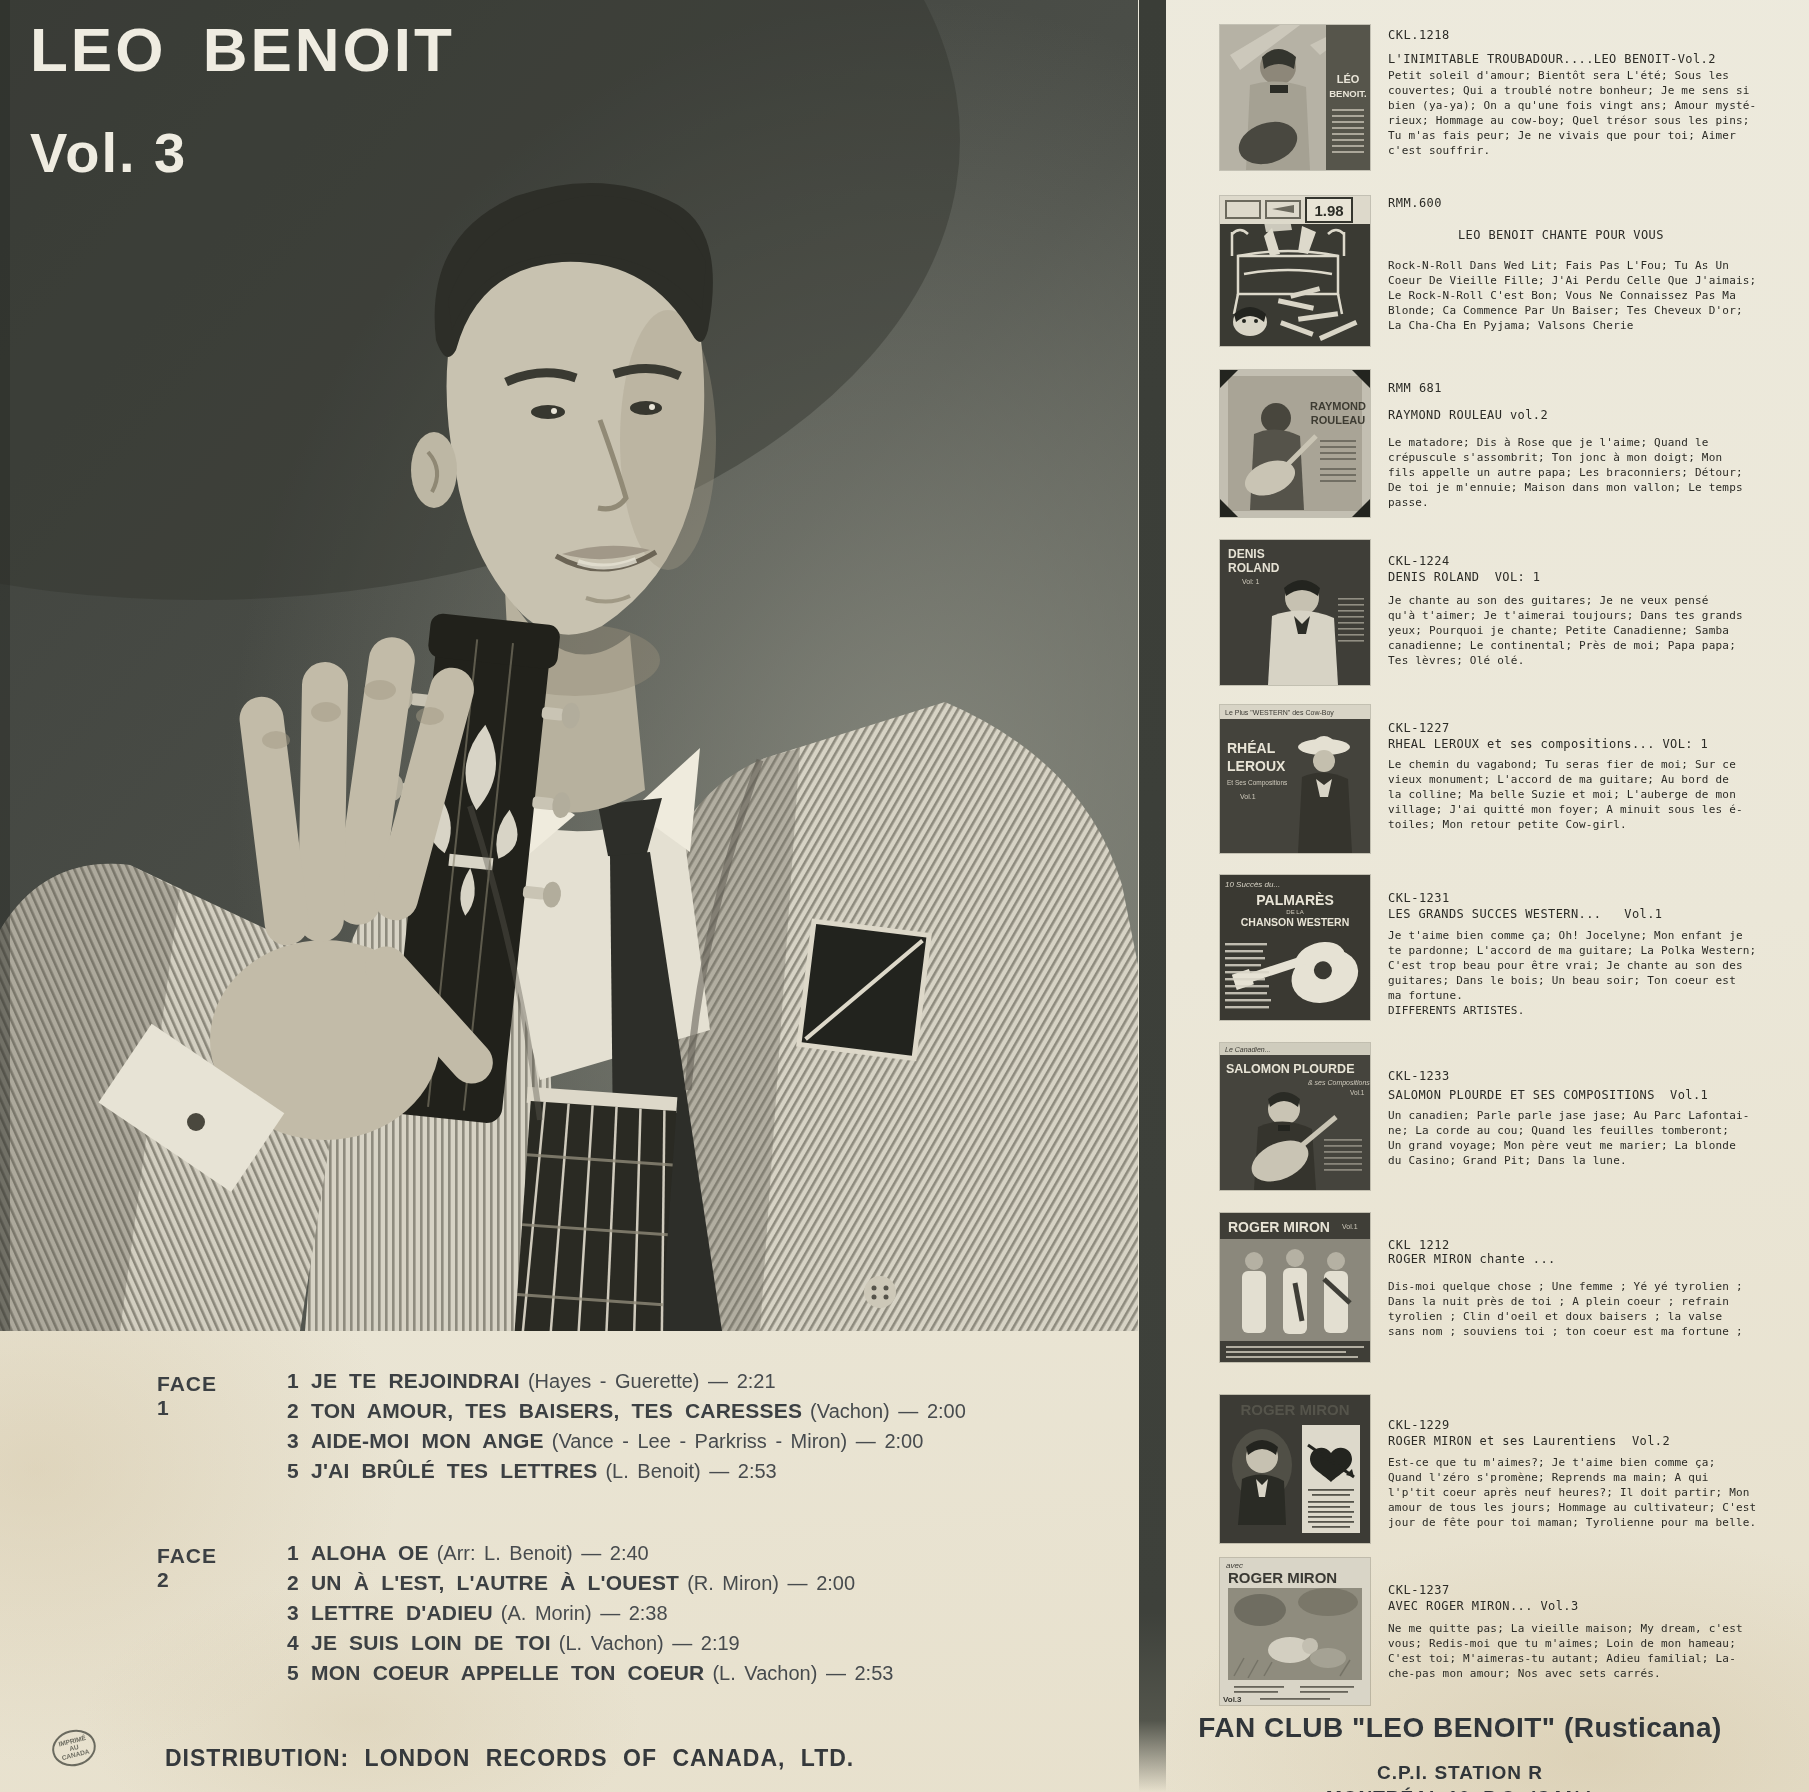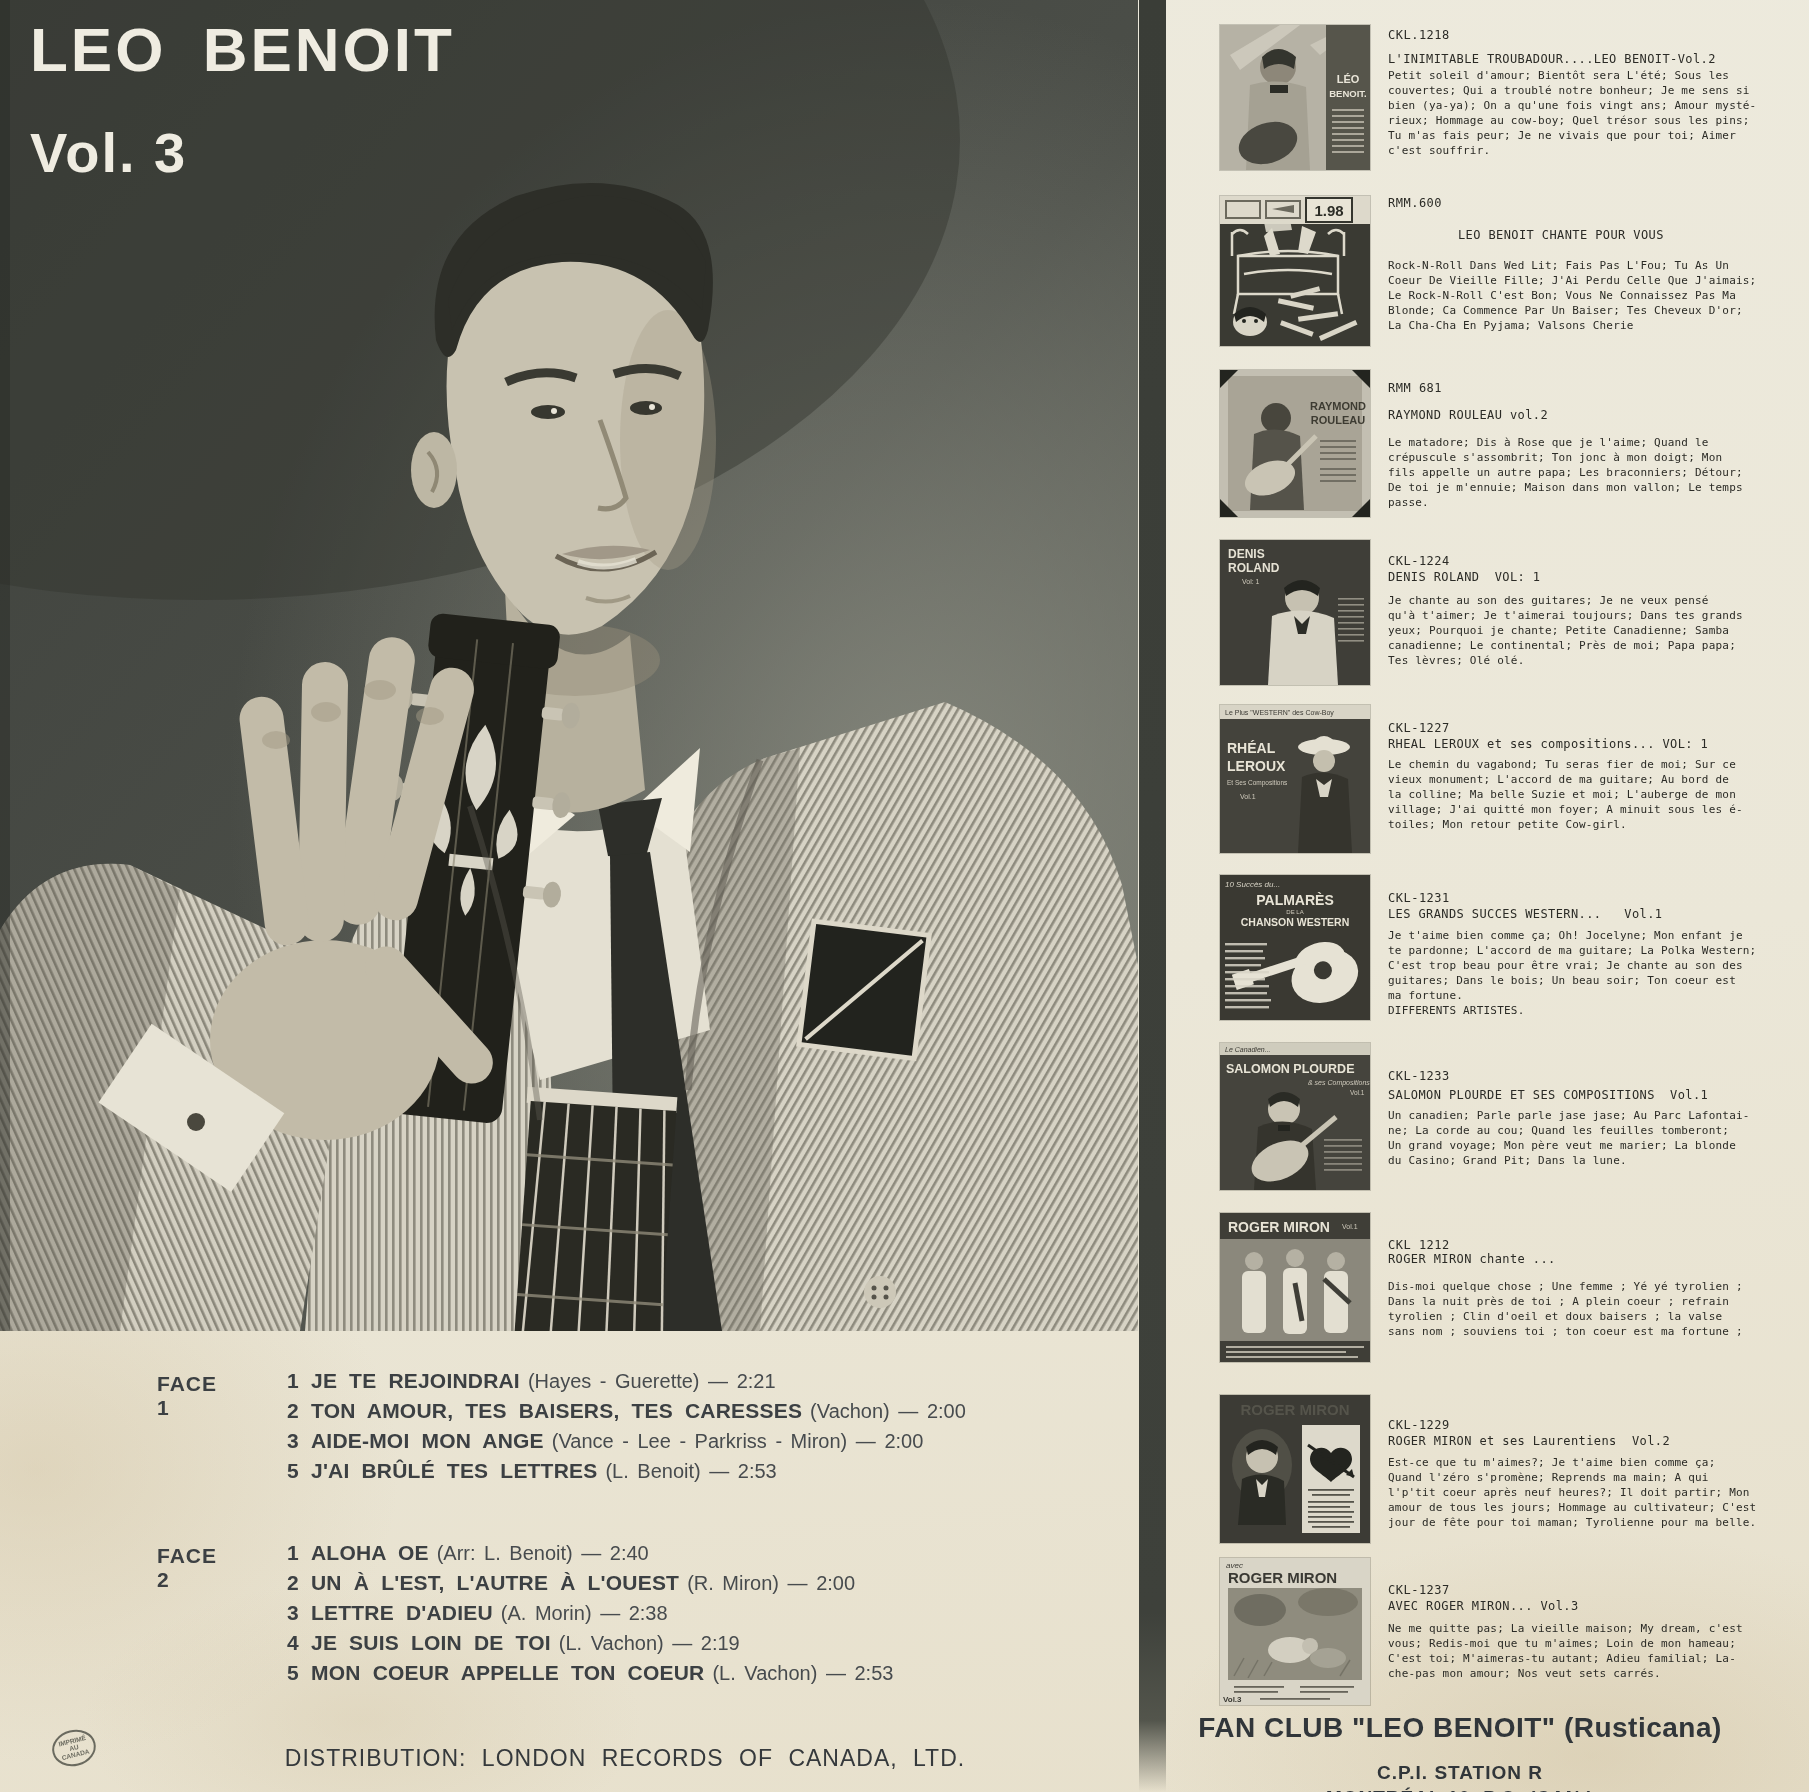--- a/index.html
+++ b/index.html
@@ -30,22 +30,22 @@
   }
   
   .face{position:absolute;left:157px;color:#3c4043;}
   .face-label{position:absolute;left:0;top:3px;font-weight:bold;font-size:21px;letter-spacing:1px;}
   .rows{position:absolute;left:130px;top:0;width:900px;}
   .row{height:30px;font-size:21px;white-space:nowrap;}
   .row .num{display:inline-block;width:24px;font-weight:bold;}
   .row .t{font-weight:bold;letter-spacing:.2px;word-spacing:6px;text-align:center;}
   .row .c{font-weight:normal;font-size:20px;margin-left:8px;color:#474b4e;word-spacing:3px;}
   .distribution{
-    position:absolute;left:165px;top:1745px;width:920px;text-align:center;
-    font-size:23px;font-weight:normal;letter-spacing:1px;word-spacing:8px;color:#35393c;
+    position:absolute;left:165px;top:1745px;width:920px;
+    font-size:23px;font-weight:bold;letter-spacing:1px;word-spacing:8px;color:#35393c;
   }
   .stamp{position:absolute;left:50px;top:1728px;transform:rotate(-14deg);opacity:.85;}
   .stamp text{font-family:"Liberation Sans",sans-serif;font-weight:bold;fill:#55564c;}
   
   .right-col{position:absolute;left:1166px;top:0;width:643px;height:1792px;
     font-family:"DejaVu Sans Mono",monospace;color:#2b2b26;}
   .thumb{position:absolute;left:54px;width:150px;}
   .thumb svg{display:block;box-shadow:0 0 0 1px rgba(70,70,60,.25);}
   .thumb text{font-family:"Liberation Sans",sans-serif;}
   .cat{position:absolute;left:222px;font-size:12px;letter-spacing:.5px;}
@@ -586,21 +586,21 @@
           <rect x="40" y="140" width="70" height="1.8"></rect>
         </g>
         <text x="3" y="144" font-size="8" font-weight="bold" fill="#3a3933">Vol.3</text>
       </svg>
     </div>
     <div class="cat" style="top:1583px">CKL-1237</div>
     <div class="etitle" style="top:1599px">AVEC ROGER MIRON... Vol.3</div>
     <div class="desc" style="top:1621px">Ne me quitte pas; La vieille maison; My dream, c'est
 vous; Redis-moi que tu m'aimes; Loin de mon hameau;
 C'est toi; M'aimeras-tu autant; Adieu familial; La-
-che-pas mon amour; Nos veut sets carrés.</div>
+che-pas mon amour; Nos avec sets carrés.</div>
   </div>
 
   <div class="fanclub">
     <div class="l1">FAN CLUB "LEO BENOIT" (Rusticana)</div>
     <div class="l2">C.P.I. STATION R</div>
     <div class="l3">MONTRÉAL 10, P.Q. (CAN.)</div>
   </div>
 
 </div>
 

